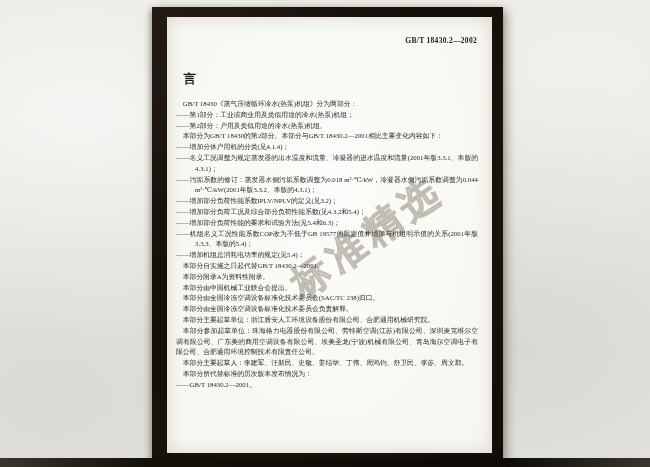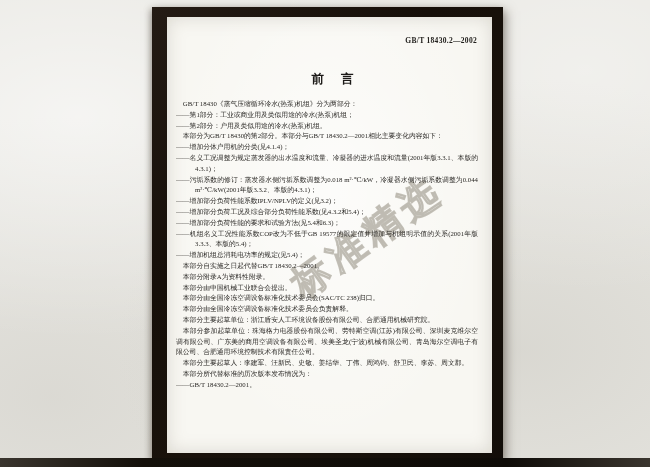--- a/index.html
+++ b/index.html
@@ -28,21 +28,21 @@
       radial-gradient(ellipse at 50% 40%, rgba(255,255,255,.65), transparent 70%),
       #f8f7f2;
     box-shadow:inset 0 0 18px rgba(128,120,102,.25);
   }
   .std-code{
     position:absolute;top:19px;right:15px;
     font-size:7.5px;font-weight:bold;letter-spacing:.3px;color:#23211e;
     white-space:nowrap;
   }
   .fw-title{
-    position:absolute;top:54px;left:16px;width:100%;text-align:center;
+    position:absolute;top:54px;left:0;width:100%;text-align:left;
     transform:translateX(-13px);
     font-size:12.5px;font-weight:bold;color:#1c1a18;
   }
   .fw-title .gap{letter-spacing:17px;margin-right:-17px;}
   .body{
     position:absolute;left:9px;top:82px;width:302px;
     font-size:6.8px;line-height:10.8px;color:#2a2825;
     text-align:justify;
   }
   .body .para{text-indent:1em;}

